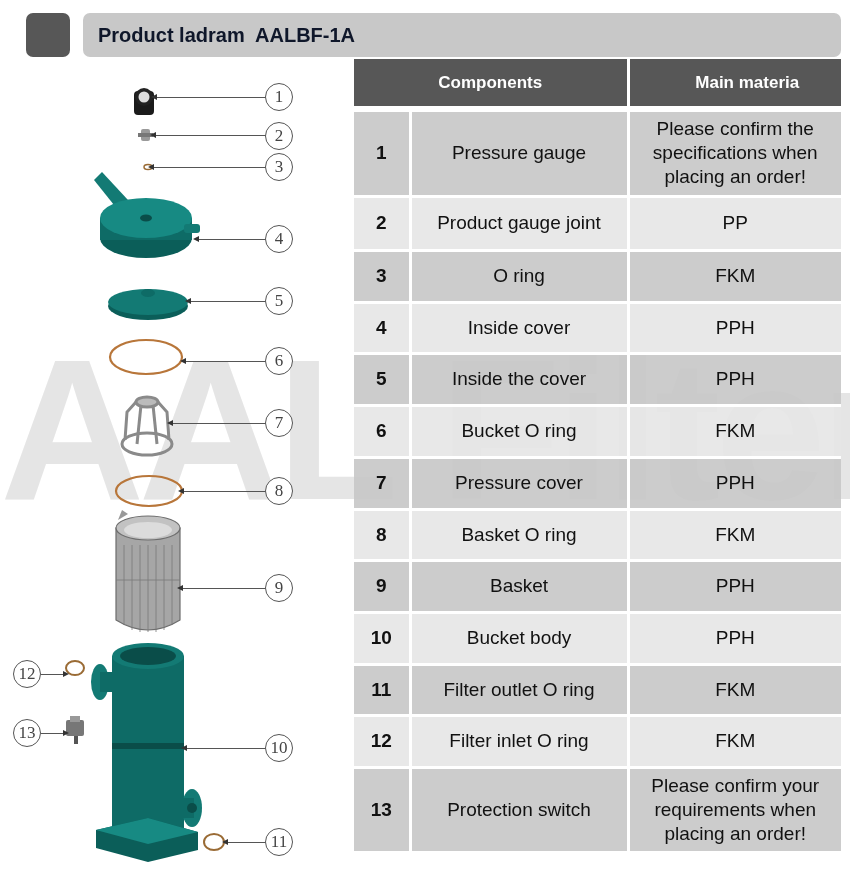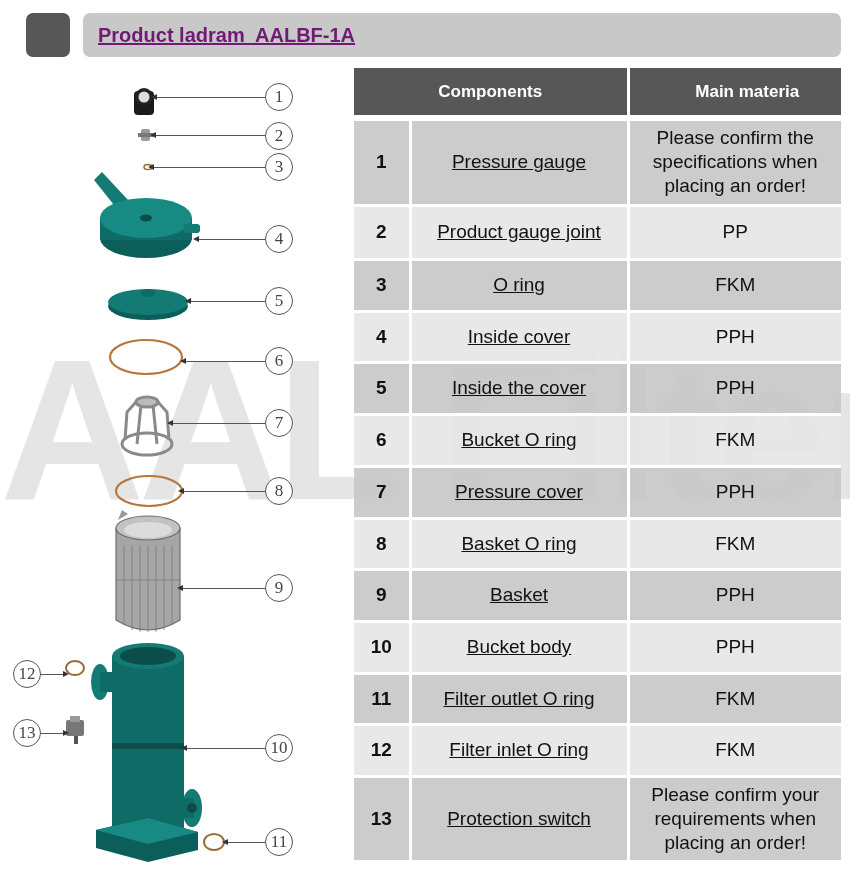--- a/index.html
+++ b/index.html
@@ -1,38 +1,38 @@
 <!DOCTYPE html>
 <html><head>
 <meta charset="utf-8">
 <style>
   * { box-sizing: border-box; margin: 0; padding: 0; }
   html, body { width: 850px; height: 878px; background: #ffffff; overflow: hidden; }
   body { position: relative; font-family: "Liberation Sans", sans-serif; }
 
   .header-square { position: absolute; left: 26px; top: 13px; width: 44px; height: 44px; background: #575757; border-radius: 7px; }
   .header-bar { position: absolute; left: 83px; top: 13px; width: 758px; height: 44px; background: #c8c8c8; border-radius: 7px; }
-  .header-title { position: absolute; left: 15px; top: 0; line-height: 44px; color: #701a75; font-weight: bold; font-size: 20px; white-space: pre; text-decoration: underline; }
+  .header-title { position: absolute; left: 15px; top: 0; line-height: 44px; color: #0f172a; font-weight: bold; font-size: 20px; white-space: pre; }
 
   .watermark { position: absolute; left: 0; top: 345px; width: 850px; height: 170px; color: #d0d0d0; opacity: 0.55; font-weight: bold; font-size: 200px; line-height: 170px; letter-spacing: -6px; white-space: nowrap; z-index: 1; pointer-events: none; }
 
   .diagram { position: absolute; left: 0; top: 70px; width: 340px; height: 808px; z-index: 2; }
   .callout { position: absolute; width: 28px; height: 28px; border: 1.3px solid #555; border-radius: 50%; background: #fff; font-family: "Liberation Serif", serif; font-size: 17px; color: #444; display: flex; align-items: center; justify-content: center; }
   .leader { position: absolute; height: 1.3px; background: #555; }
   .leader::before { content: ""; position: absolute; left: -5px; top: -3px; border-right: 6px solid #333; border-top: 3.5px solid transparent; border-bottom: 3.5px solid transparent; }
   .leader.rev::before { left: auto; right: -5px; border-right: none; border-left: 6px solid #333; }
 
-  table.parts { position: absolute; left: 354px; top: 68px; width: 487px; border-collapse: collapse; z-index: 2; }
+  table.parts { position: absolute; left: 354px; top: 59px; width: 487px; border-collapse: collapse; z-index: 2; }
   table.parts th { background: #575757; color: #ffffff; font-weight: bold; font-size: 17px; height: 47px; border-right: 3px solid #ffffff; }
   table.parts th:last-child { border-right: none; padding-left: 24px; }
   table.parts .spacer td { height: 4px; background: #fff; padding: 0; }
   table.parts td { text-align: center; font-size: 19px; color: #111; border-right: 3px solid #ffffff; border-bottom: 3px solid #ffffff; line-height: 24px; }
   table.parts td:last-child { border-right: none; }
   table.parts td.num { font-weight: bold; width: 56px; }
-  table.parts td.comp { width: 218px; text-decoration: underline; }
+  table.parts td.comp { width: 218px; }
   tr.dark td { background: rgba(200,200,200,0.92); }
   tr.light td { background: rgba(230,230,230,0.92); }
 </style>
 </head>
 <body>
 
 <div class="header-square"></div>
 <div class="header-bar">
   <span class="header-title">Product ladram  AALBF-1A</span>
 </div>

